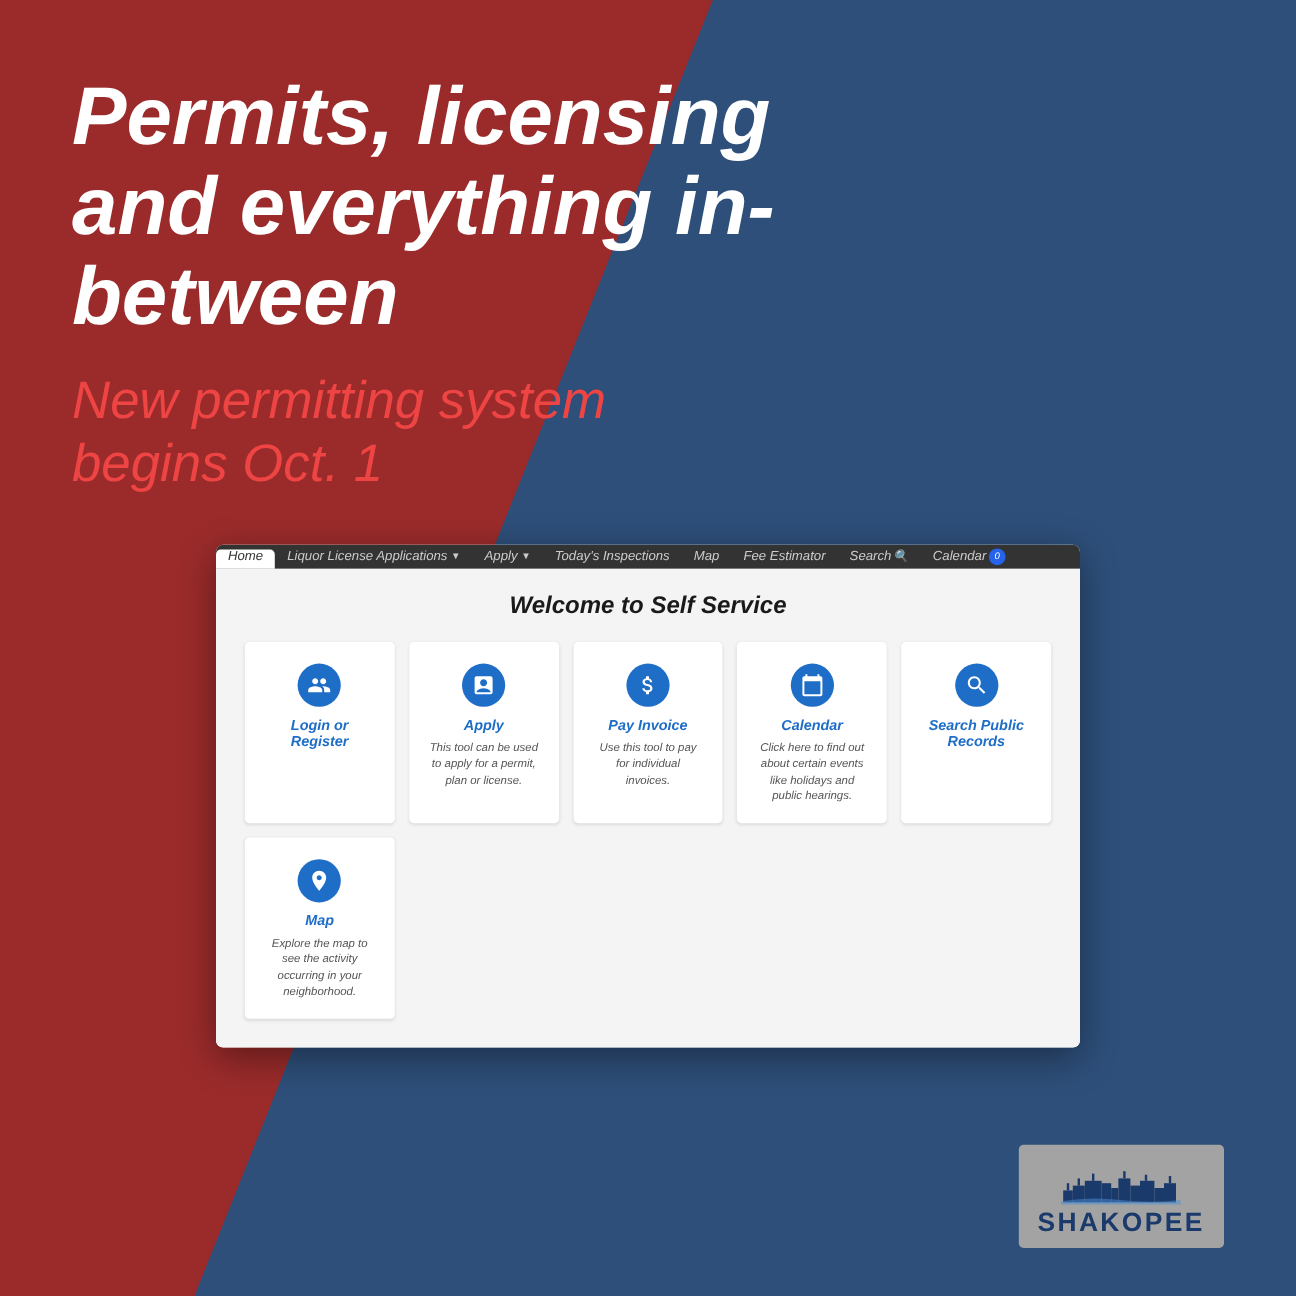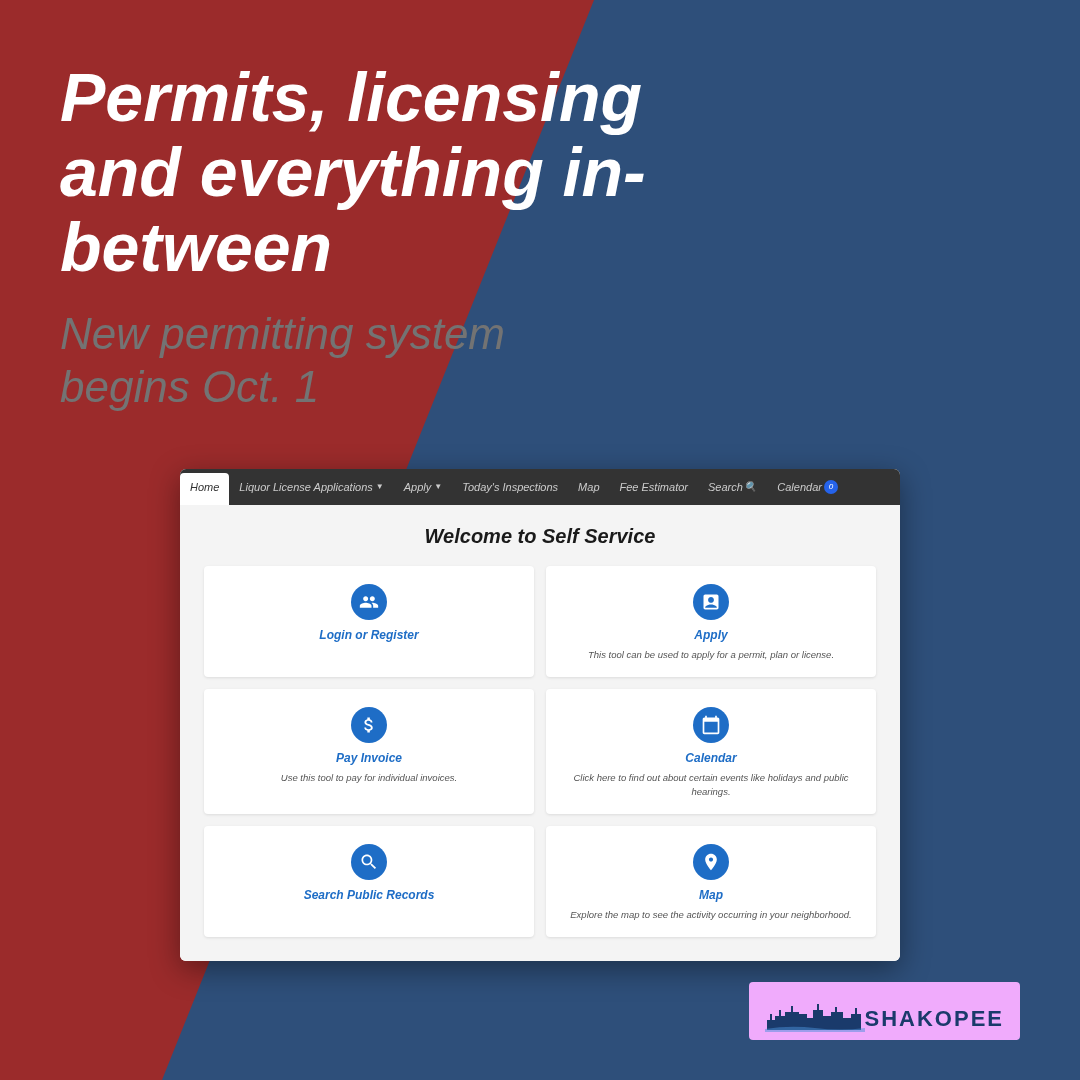--- a/index.html
+++ b/index.html
@@ -47,44 +47,44 @@
     .headline {
       color: white;
       font-size: 68px;
       font-weight: 900;
       line-height: 1.1;
       max-width: 650px;
       margin-bottom: 24px;
     }
 
     .subheadline {
-      color: #737373;
+      color: #ef4444;
       font-size: 44px;
       font-weight: 400;
       line-height: 1.2;
       max-width: 580px;
-      margin-bottom: 55px;
+      margin-bottom: 40px;
     }
 
     
     .browser-mockup {
       width: 720px;
       margin: 0 auto;
       border-radius: 6px;
       overflow: hidden;
       box-shadow: 0 8px 30px rgba(0,0,0,0.4);
       background: white;
     }
 
     .browser-nav {
       background: #333;
       padding: 0;
       display: flex;
       align-items: stretch;
-      height: 36px;
+      height: 20px;
     }
 
     .nav-item {
       color: #ccc;
       font-size: 11px;
       padding: 0 10px;
       display: flex;
       align-items: center;
       cursor: pointer;
       white-space: nowrap;
@@ -129,21 +129,21 @@
     .welcome-title {
       text-align: center;
       font-size: 20px;
       font-weight: 700;
       color: #1a1a1a;
       margin-bottom: 18px;
     }
 
     .cards-grid {
       display: grid;
-      grid-template-columns: repeat(2, 1fr);
+      grid-template-columns: repeat(5, 1fr);
       gap: 12px;
     }
 
     .card {
       background: white;
       border-radius: 4px;
       padding: 18px 16px 16px;
       text-align: center;
       box-shadow: 0 1px 3px rgba(0,0,0,0.1);
     }
@@ -178,26 +178,26 @@
     .logo-area {
       position: absolute;
       bottom: 40px;
       right: 60px;
       display: flex;
       flex-direction: column;
       align-items: center;
     }
 
     .logo-box {
-      background: #f0abfc;
+      background: #a3a3a3;
       border-radius: 4px;
       padding: 10px 16px 8px;
       display: flex;
-      flex-direction: row;
-      align-items: flex-end;
+      flex-direction: column;
+      align-items: center;
       min-width: 130px;
     }
 
     .logo-skyline {
       width: 100px;
       height: 40px;
     }
 
     .logo-text {
       font-size: 22px;

